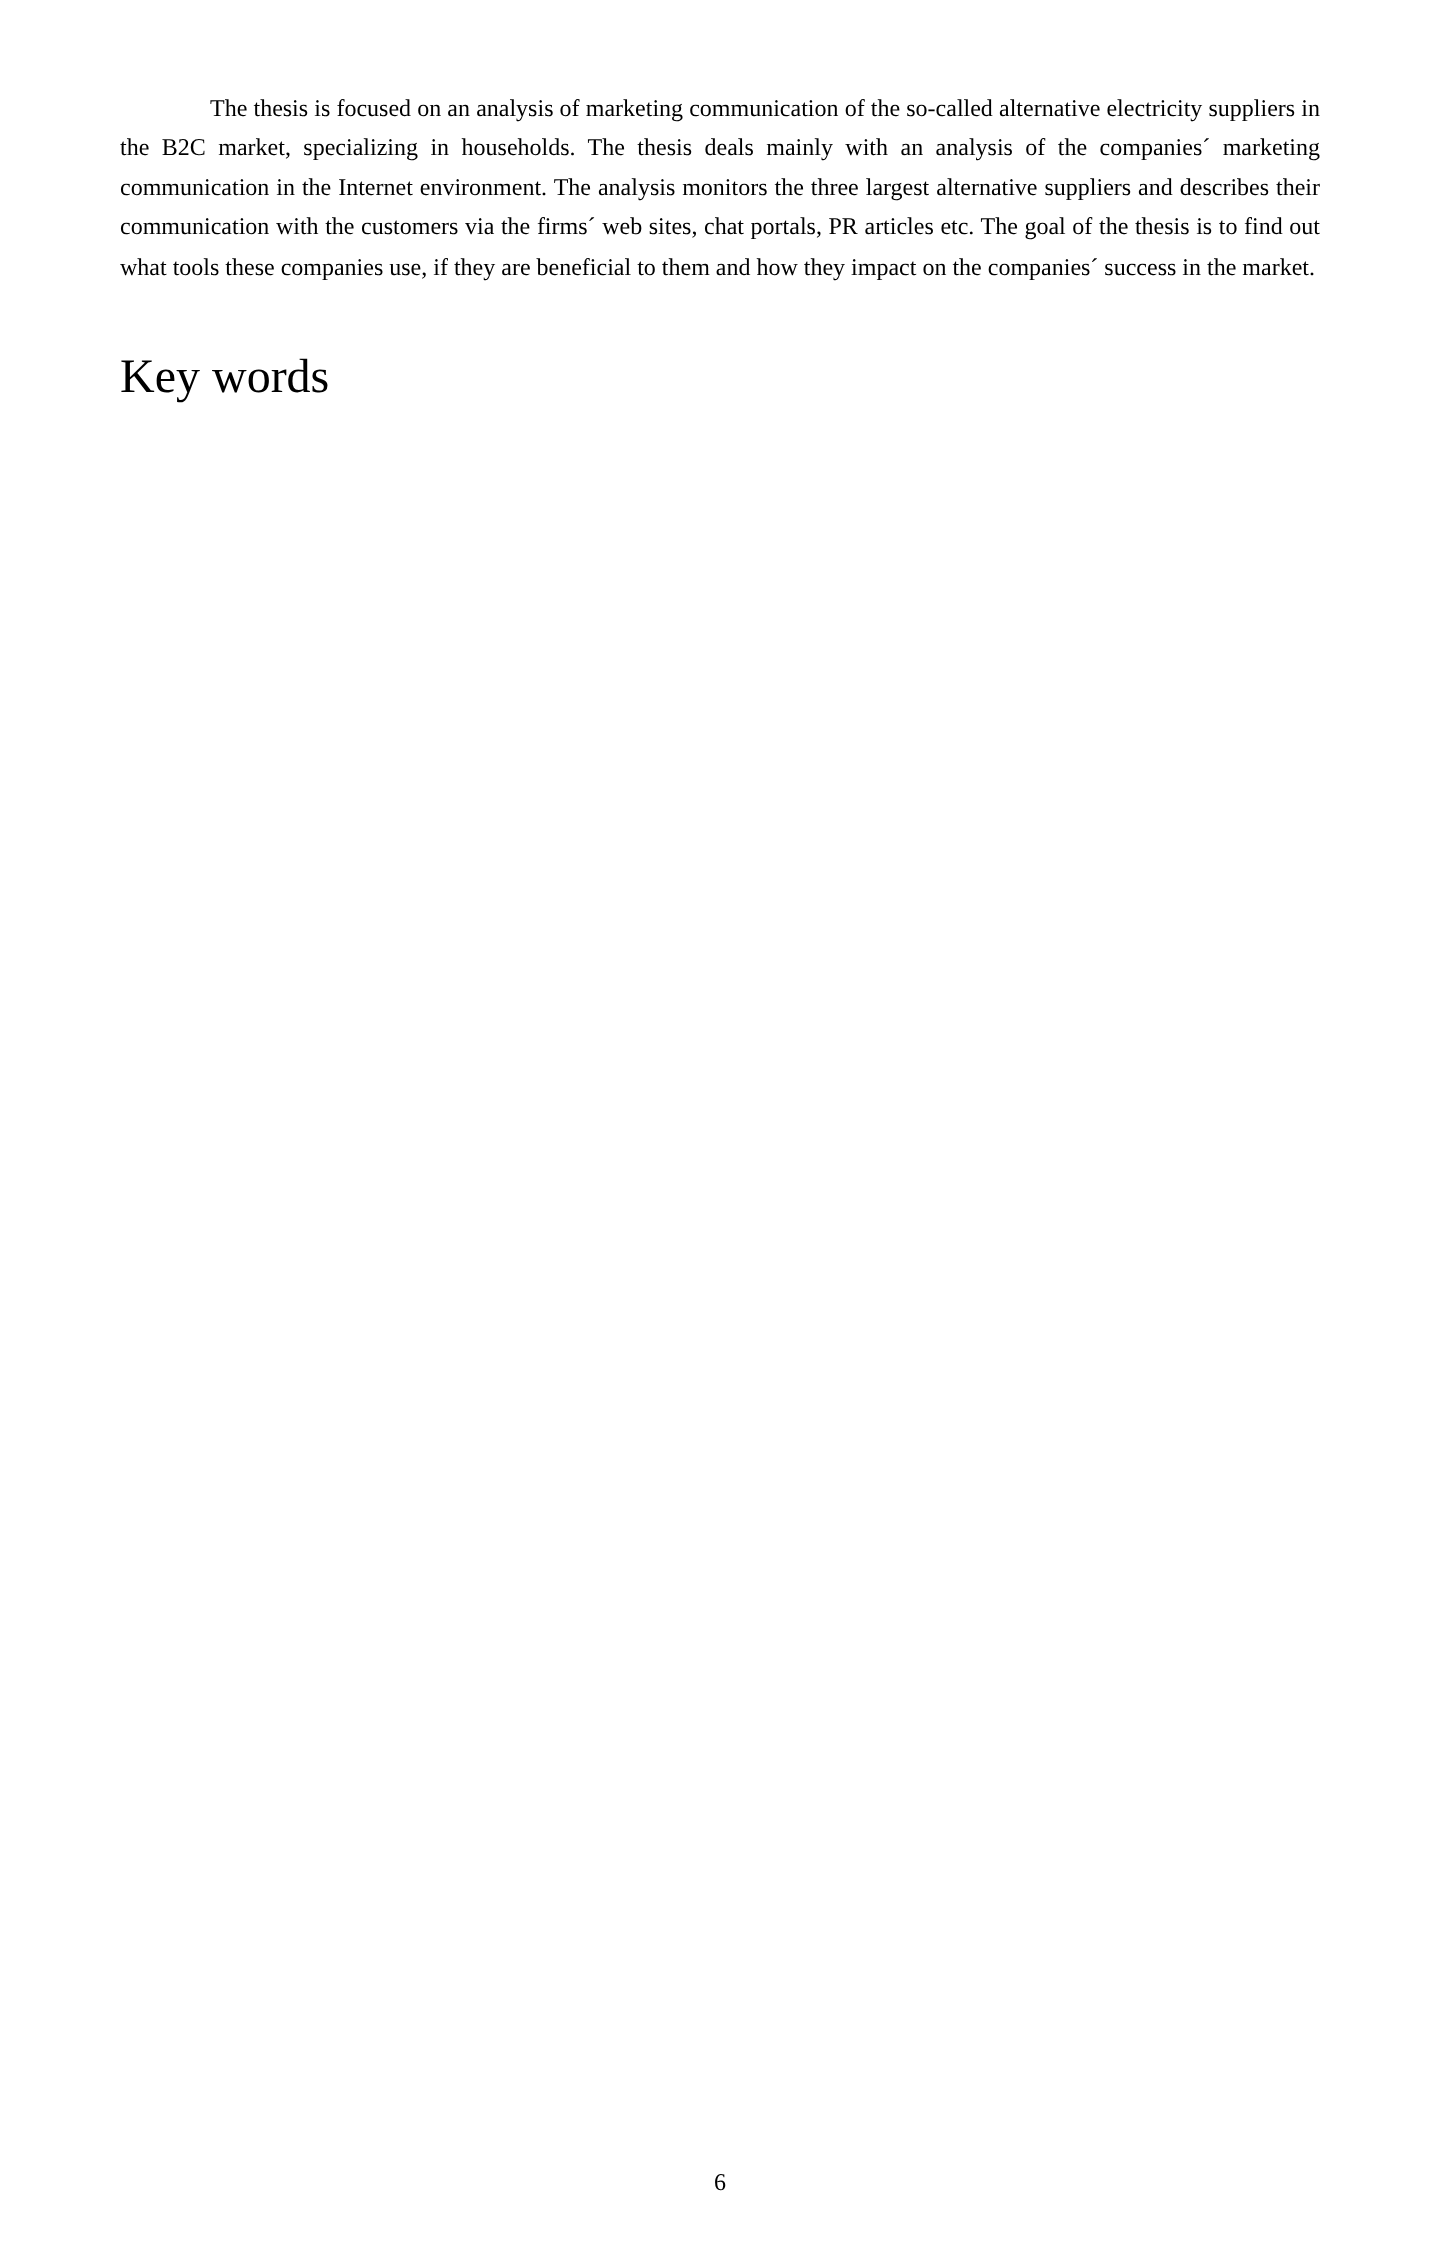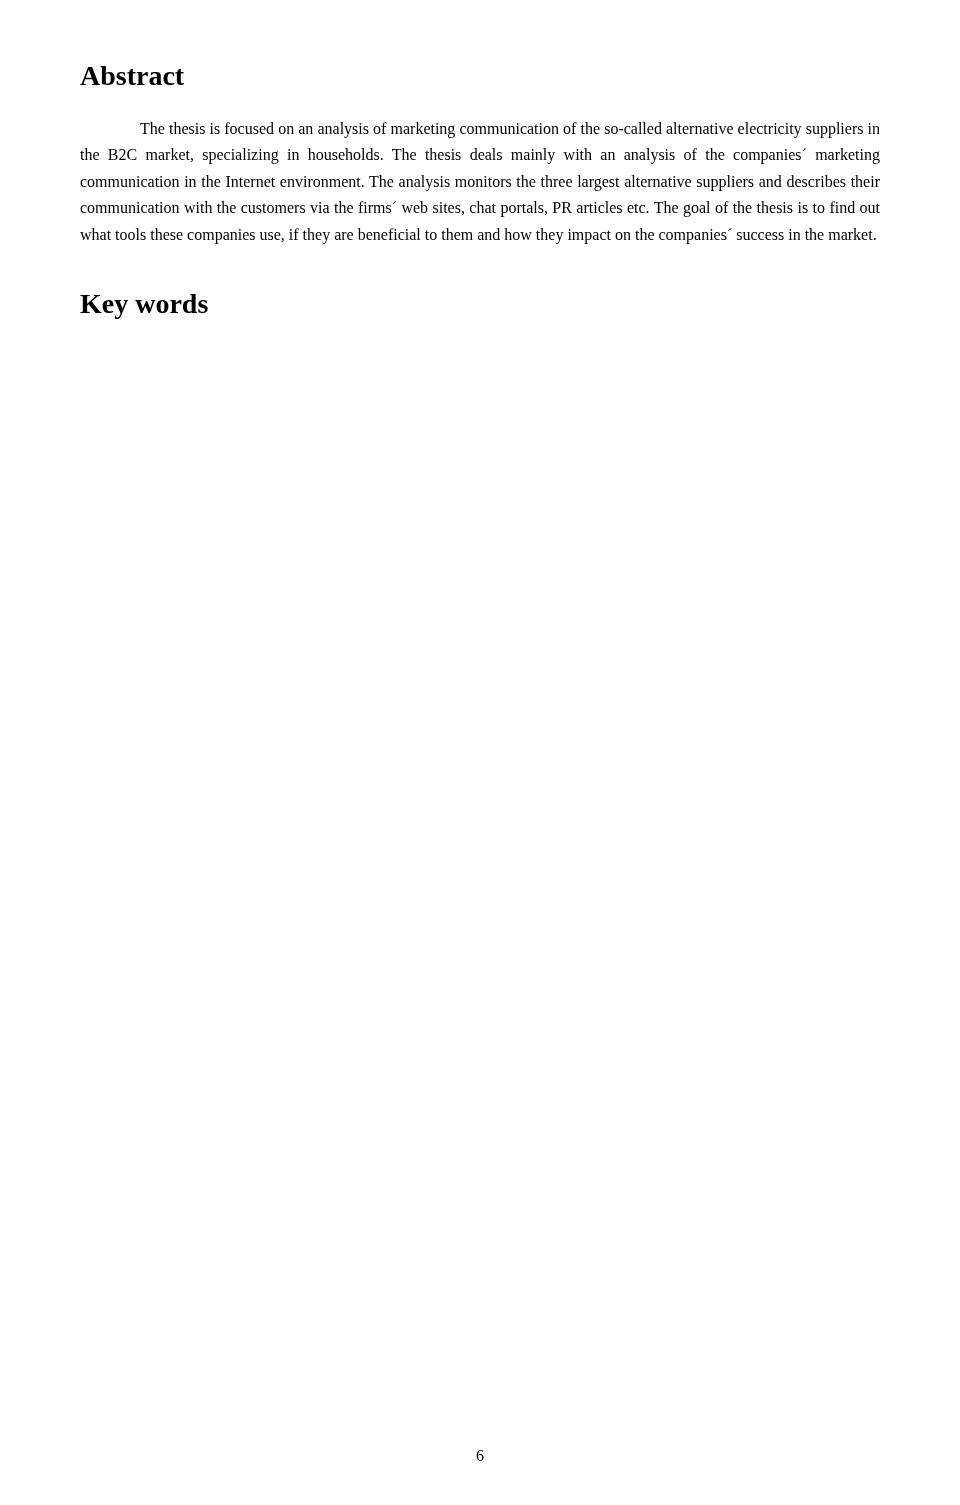--- a/index.html
+++ b/index.html
@@ -38,22 +38,22 @@
       margin-bottom: 0;
     }
 
     .abstract-paragraph {
       text-indent: 60px;
       margin-bottom: 16px;
       line-height: 1.65;
     }
 
     .keywords-title {
-      font-size: 28px;
-      font-weight: bold;
+      font-size: 32px;
+      font-weight: normal;
       margin-top: 40px;
       margin-bottom: 20px;
       text-align: left;
     }
 
     .keywords-body {
       text-align: justify;
       line-height: 1.65;
     }
 
@@ -69,21 +69,20 @@
       transform: translateX(-50%);
       font-size: 16px;
       color: #000;
     }
   </style>
 </head>
 <body>
 
 <div class="page">
 
-  <h1 class="abstract-title">Abstract</h1>
 
   <div class="abstract-body">
     <p class="abstract-paragraph">The thesis is focused on an analysis of marketing communication of the so-called alternative electricity suppliers in the B2C market, specializing in households. The thesis deals mainly with an analysis of the companies´ marketing communication in the Internet environment. The analysis monitors the three largest alternative suppliers and describes their communication with the customers via the firms´ web sites, chat portals, PR articles etc. The goal of the thesis is to find out what tools these companies use, if they are beneficial to them and how they impact on the companies´ success in the market.</p>
   </div>
 
   <h2 class="keywords-title">Key words</h2>
 
 
   <div class="page-number">6</div>
 

